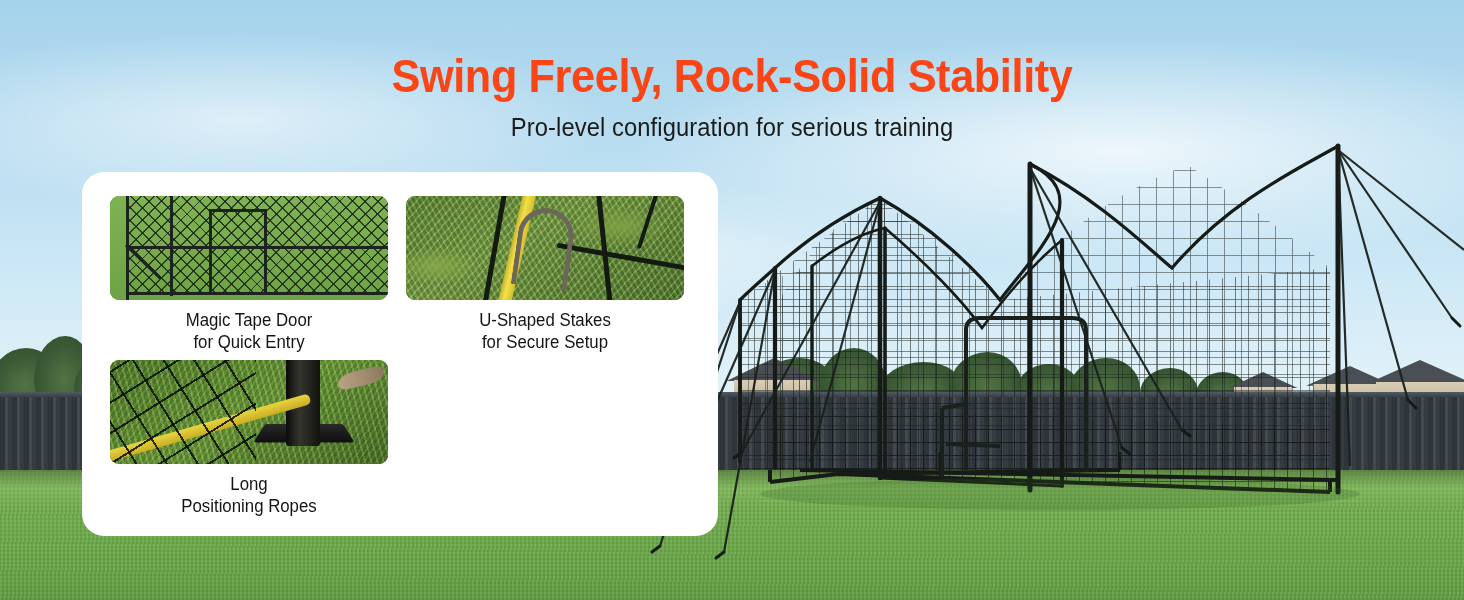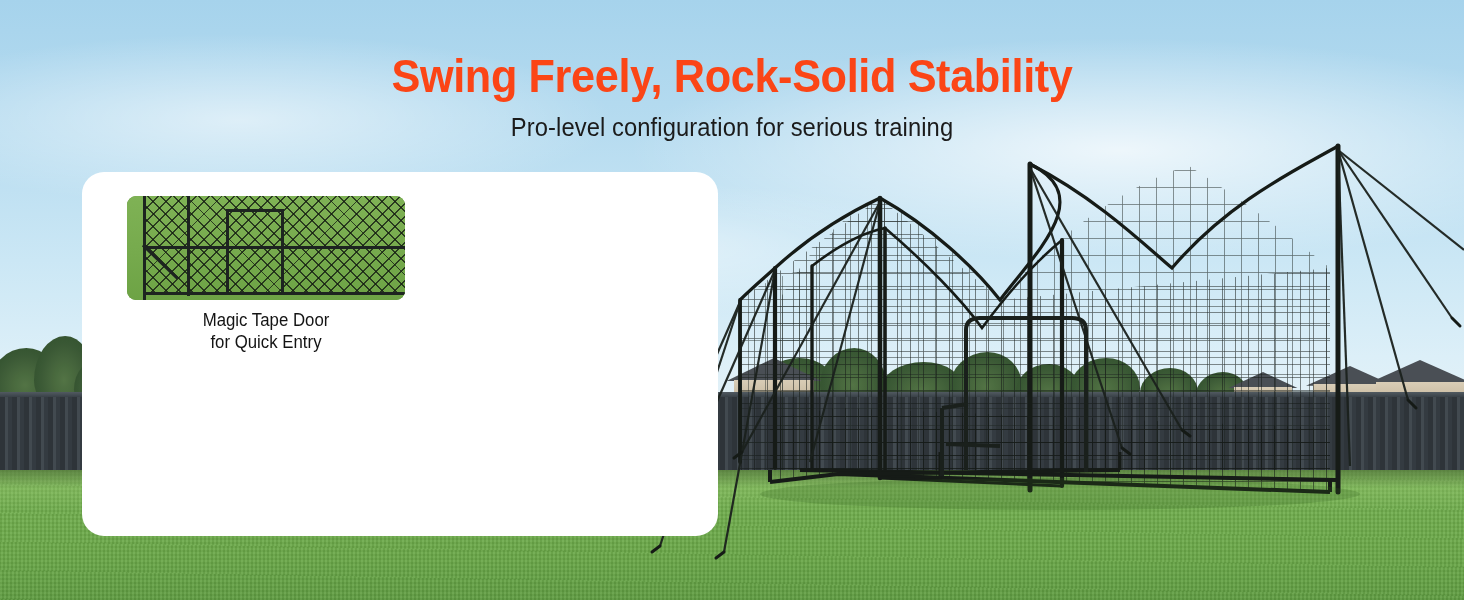--- a/index.html
+++ b/index.html
@@ -111,21 +111,21 @@
   }
 
   
   .card {
     position: absolute; left: 82px; top: 172px;
     width: 636px; height: 364px;
     background: #ffffff;
     border-radius: 22px;
   }
   .grid {
-    position: absolute; left: 45px; top: 24px;
+    position: absolute; left: 28px; top: 24px;
     width: 574px; height: 316px;
     display: grid;
     grid-template-columns: 278px 278px;
     grid-template-rows: 152px 152px;
     column-gap: 18px;
     row-gap: 12px;
   }
   .cell { position: relative; }
   .thumb {
     position: relative;
@@ -428,19 +428,48 @@
           <div class="t1-pole" style="left:99px;  top:13px; width:3px;  height:84px;"></div>
           <div class="t1-pole" style="left:154px; top:13px; width:3px;  height:84px;"></div>
           <div class="t1-pole" style="left:17px;  top:48px; width:48px; height:3px; transform:rotate(44deg); transform-origin:left top;"></div>
         </div>
         <div class="cap">
           <div>Magic Tape Door</div>
           <div>for Quick Entry</div>
         </div>
       </div>
 
-
-
+      <div class="cell">
+        <div class="thumb">
+          <div class="t2-bg"></div>
+          <div class="t2-rope"></div>
+          <div class="t2-netline" style="left:86px;  top:-8px; width:5px; height:124px; transform:rotate(10deg);"></div>
+          <div class="t2-netline" style="left:196px; top:-8px; width:5px; height:124px; transform:rotate(-6deg);"></div>
+          <div class="t2-netline" style="left:150px; top:58px; width:130px;height:5px; transform:rotate(10deg);"></div>
+          <div class="t2-stake"></div>
+          <div class="t2-netline" style="left:240px; top:-6px; width:4px; height:60px; transform:rotate(18deg);"></div>
+        </div>
+        <div class="cap">
+          <div>U-Shaped Stakes</div>
+          <div>for Secure Setup</div>
+        </div>
+      </div>
+
+
+      <div class="cell">
+        <div class="thumb">
+          <div class="t4-bg"></div>
+          <div class="t4-leaf"></div>
+          <div class="t4-plate"></div>
+          <div class="t4-pole"></div>
+          <div class="t4-rope"></div>
+          <div class="t4-net"></div>
+        </div>
+        <div class="cap">
+          <div>Long</div>
+          <div>Positioning Ropes</div>
+        </div>
+      </div>
 
     </div>
   </div>
 
 </div>
 
 </body></html>

